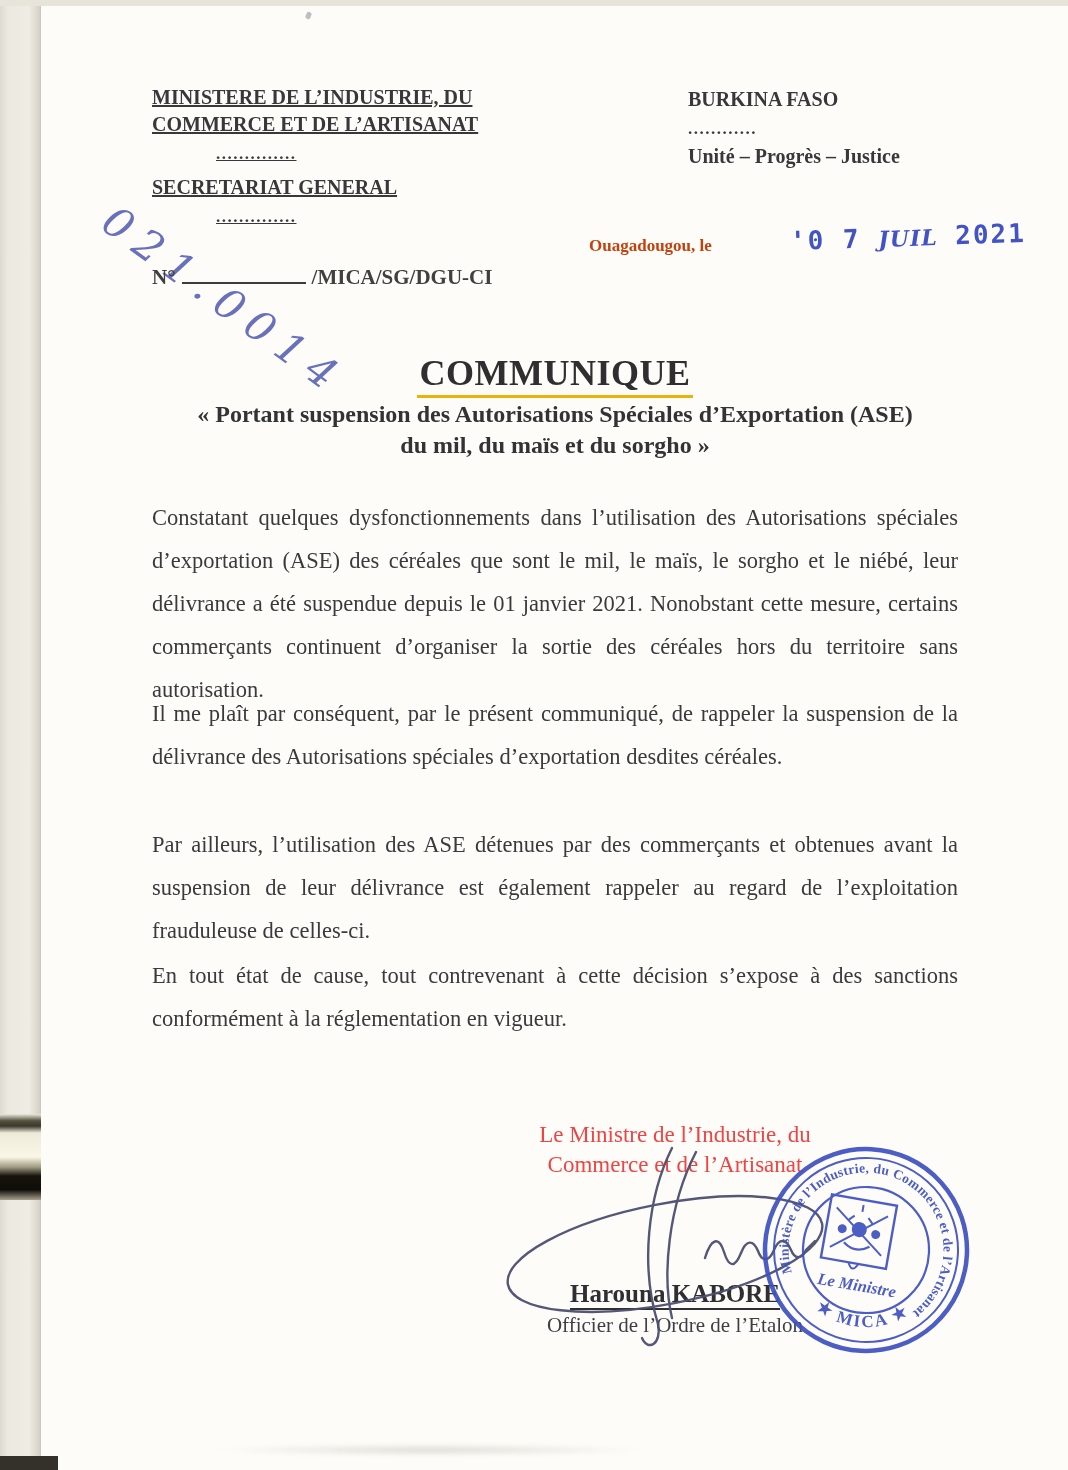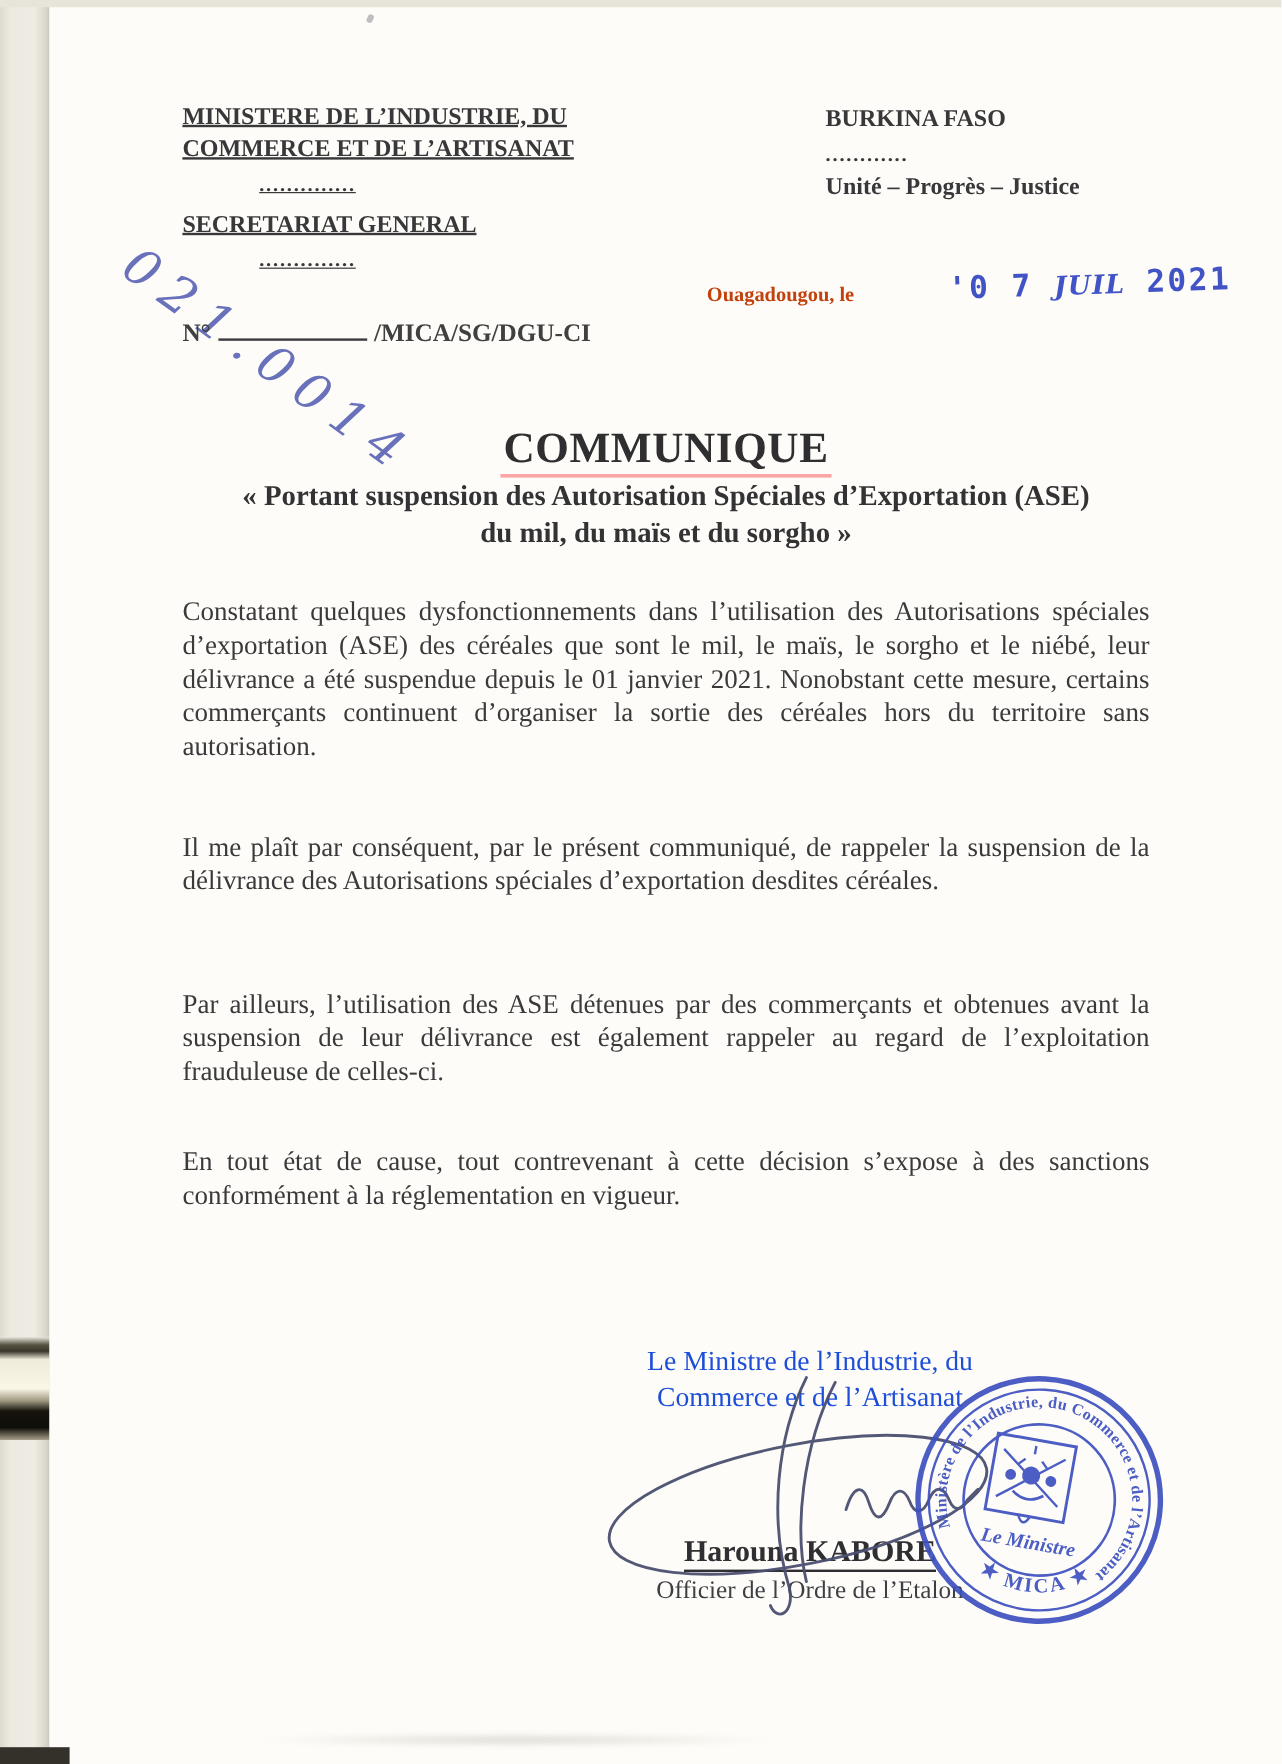--- a/index.html
+++ b/index.html
@@ -32,30 +32,30 @@
   .ref-line{left:152px;top:262px;font-weight:bold;font-size:21px;color:#404040;}
   .ref-blank{display:inline-block;width:124px;border-bottom:2.5px solid #3c3b3d;height:20px;margin:0 6px 0 6px;}
   .place-line{left:589px;top:236px;font-weight:bold;font-size:17px;color:#c2410c;}
   .date-stamp{left:790px;top:222px;color:#4253c6;transform:rotate(-2deg);
     font-family:"DejaVu Sans Mono", monospace;font-weight:bold;font-size:26px;letter-spacing:2px;white-space:nowrap;}
   .date-stamp .month{font-family:"DejaVu Serif", serif;font-style:italic;font-size:22px;letter-spacing:1px;}
 
   
   .title-wrap{left:152px;top:352px;width:806px;text-align:center;}
   .title-text{display:inline-block;font-weight:bold;font-size:36px;color:#2f2f31;
-    border-bottom:3px solid #fca5a5;padding:0 3px 1px 3px;letter-spacing:.5px;}
+    border-bottom:3px solid #eab308;padding:0 3px 1px 3px;letter-spacing:.5px;}
   .subtitle{left:152px;top:399px;width:806px;text-align:center;font-weight:bold;
     font-size:24px;line-height:31px;color:#333336;}
 
   
-  .para{left:152px;width:806px;font-size:22.5px;line-height:28px;text-align:justify;color:#3a3a3c;}
+  .para{left:152px;width:806px;font-size:22.5px;line-height:43px;text-align:justify;color:#3a3a3c;}
   .p1{top:496px;} .p2{top:692px;} .p3{top:823px;} .p4{top:954px;}
 
   
-  .closing{left:495px;top:1120px;width:360px;text-align:center;font-size:23px;line-height:30px;color:#1d4ed8;}
+  .closing{left:495px;top:1120px;width:360px;text-align:center;font-size:23px;line-height:30px;color:#ef4444;}
   .sig-name{left:495px;top:1280px;width:360px;text-align:center;z-index:1;}
   .sig-name span{font-weight:bold;font-size:25px;color:#2f2f33;border-bottom:2.5px solid #2f2f33;padding-bottom:1px;}
   .sig-role{left:495px;top:1313px;width:360px;text-align:center;font-size:21px;color:#3e3f44;z-index:1;}
   .signature-svg{left:500px;top:1146px;z-index:2;pointer-events:none;}
   .stamp-svg{left:744px;top:1128px;z-index:3;opacity:.92;pointer-events:none;}
 </style>
 </head>
 <body>
 
 <div class="abs scan-left"></div>
@@ -83,21 +83,21 @@
 
 <div class="abs ref-line"><span>N°</span><span class="ref-blank"></span><span>/MICA/SG/DGU-CI</span></div>
 
 <div class="abs place-line">Ouagadougou, le</div>
 <div class="abs date-stamp"><span>'0 7</span> <span class="month">JUIL</span> <span>2021</span></div>
 
 <div class="abs title-wrap">
   <span class="title-text">COMMUNIQUE</span>
 </div>
 <div class="abs subtitle">
-  <div>« Portant suspension des Autorisation Spéciales d’Exportation (ASE)</div>
+  <div>« Portant suspension des Autorisations Spéciales d’Exportation (ASE)</div>
   <div>du mil, du maïs et du sorgho »</div>
 </div>
 
 <div class="abs para p1">Constatant quelques dysfonctionnements dans l’utilisation des Autorisations spéciales d’exportation (ASE) des céréales que sont le mil, le maïs, le sorgho et le niébé, leur délivrance a été suspendue depuis le 01 janvier 2021. Nonobstant cette mesure, certains commerçants continuent d’organiser la sortie des céréales hors du territoire sans autorisation.</div>
 <div class="abs para p2">Il me plaît par conséquent, par le présent communiqué, de rappeler la suspension de la délivrance des Autorisations spéciales d’exportation desdites céréales.</div>
 <div class="abs para p3">Par ailleurs, l’utilisation des ASE détenues par des commerçants et obtenues avant la suspension de leur délivrance est également rappeler au regard de l’exploitation frauduleuse de celles-ci.</div>
 <div class="abs para p4">En tout état de cause, tout contrevenant à cette décision s’expose à des sanctions conformément à la réglementation en vigueur.</div>
 
 <div class="abs closing">
   <div>Le Ministre de l’Industrie, du</div>

